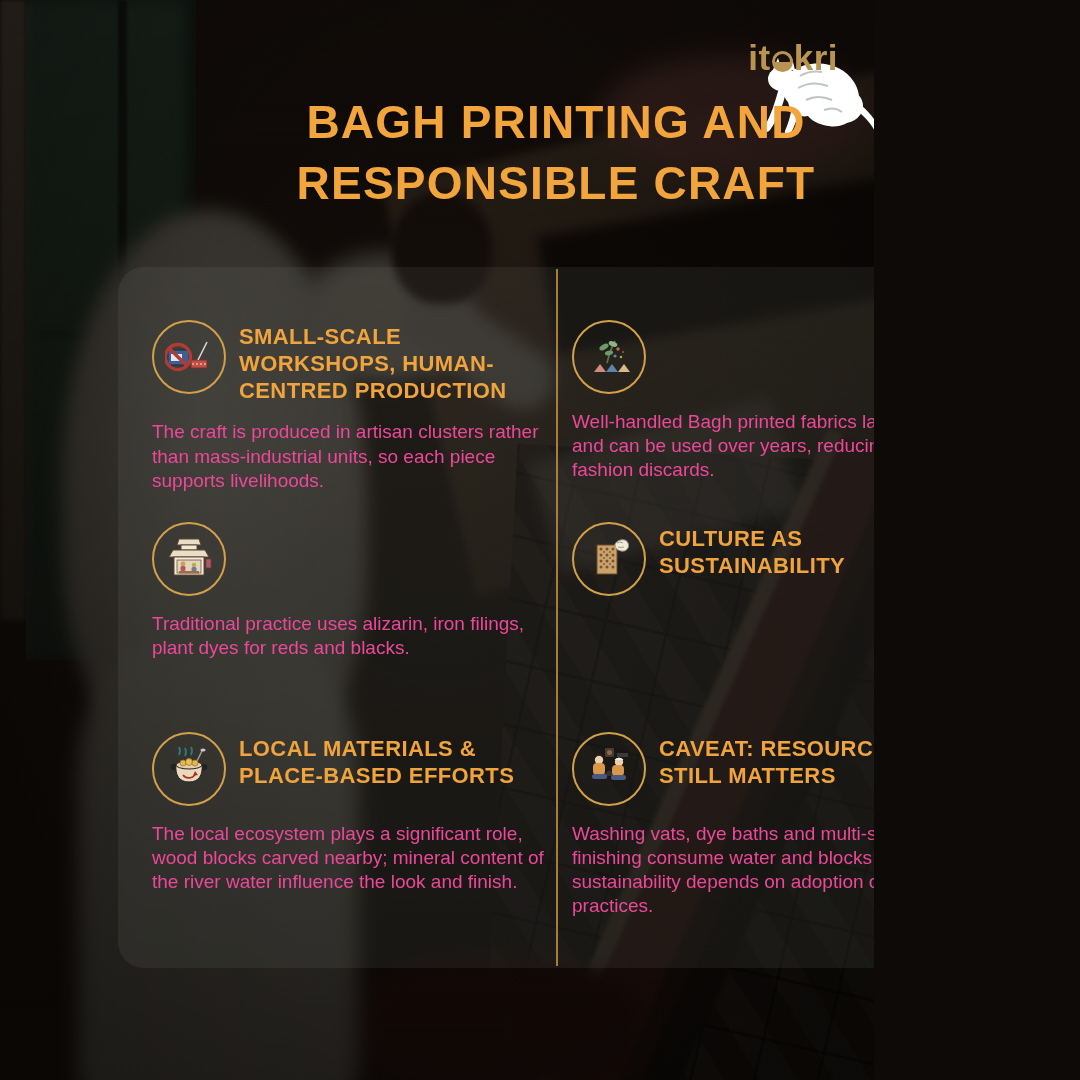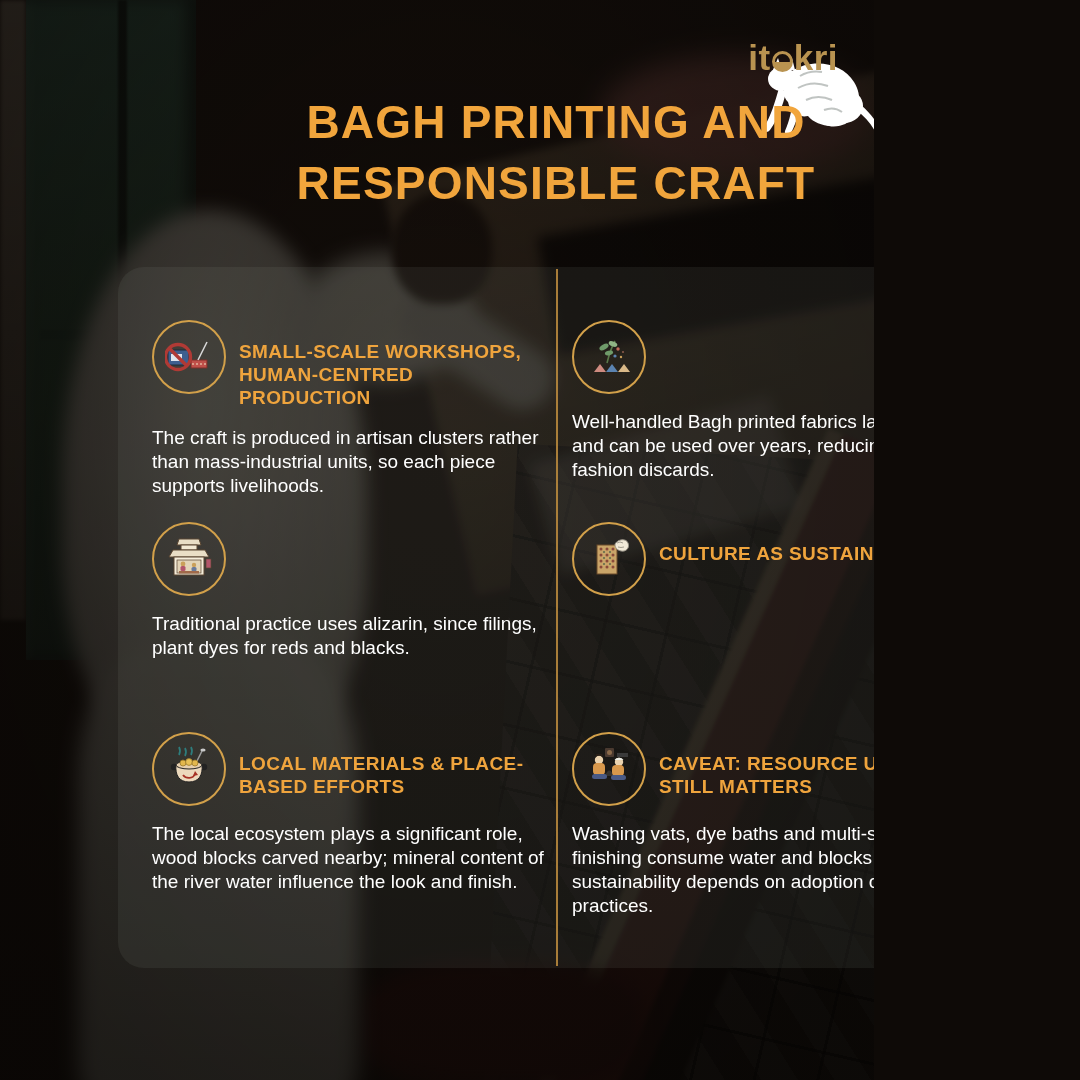--- a/index.html
+++ b/index.html
@@ -56,25 +56,25 @@
          background:rgba(170,180,168,.09);border-radius:26px;}
   .divider{position:absolute;left:556px;top:269px;width:2px;height:697px;background:#b8883d;opacity:.9;}
 
   .grid{position:absolute;left:118px;top:267px;width:872px;height:701px;
         padding:53px 26px 0 34px;box-sizing:border-box;display:grid;
         grid-template-columns:392px 392px;grid-template-rows:202px 210px auto;column-gap:28px;}
   .item{position:relative;}
   .item-head{display:flex;align-items:flex-start;gap:13px;}
   .icon-circle{flex:none;width:74px;height:74px;border:2px solid #d2a04a;border-radius:50%;
                display:flex;align-items:center;justify-content:center;box-sizing:border-box;}
-  .heading{color:#efa43d;font-size:19px;font-weight:700;letter-spacing:.4px;line-height:1.22;
-           margin-top:20px;text-transform:uppercase;}
+  .heading{color:#efa43d;font-size:22px;font-weight:700;letter-spacing:.4px;line-height:1.22;
+           margin-top:4px;text-transform:uppercase;}
   .item:nth-child(odd) .heading{max-width:315px;}
   .item:nth-child(even) .heading{max-width:292px;}
-  .body-text{color:#ffffff;font-size:19px;line-height:1.27;margin-top:16px;max-width:392px;}
+  .body-text{color:#ec4899;font-size:19px;line-height:1.27;margin-top:16px;max-width:392px;}
 </style>
 </head>
 <body>
 
 <div class="canvas">
 
   <div class="photo">
     <div class="wall-strip"></div>
     <div class="door"></div>
     <div class="door-seam"></div>
@@ -176,21 +176,21 @@
             <rect x="12" y="25" width="24" height="13" fill="#e3d5b8" stroke="#5a4632" stroke-width=".7"></rect>
             <circle cx="18" cy="29" r="2.4" fill="#caa05a"></circle>
             <rect x="15.5" y="31" width="5" height="5" rx="1.5" fill="#b2556a"></rect>
             <circle cx="29" cy="30" r="2.2" fill="#caa05a"></circle>
             <rect x="26.5" y="32" width="5" height="4.5" rx="1.5" fill="#6a7a9a"></rect>
             <rect x="14" y="36" width="20" height="2.5" fill="#a06a4a"></rect>
             <rect x="41" y="24" width="5" height="9" fill="#b2556a" stroke="#5a4632" stroke-width=".7"></rect>
           </svg>
         </span>
       </div>
-      <div class="body-text">Traditional practice uses alizarin, since filings, plant dyes for reds and blacks.</div>
+      <div class="body-text">Traditional practice uses alizarin, iron filings, plant dyes for reds and blacks.</div>
     </div>
 
     <div class="item">
       <div class="item-head">
         <span class="icon-circle">
           <svg width="48" height="48" viewBox="0 0 48 48">
             <rect x="12" y="10" width="20" height="29" fill="#c9a468" stroke="#6a4a2a"></rect>
             <g fill="#8a4a3a">
               <circle cx="16" cy="14" r="1.5"></circle>
                 <circle cx="22" cy="14" r="1.5"></circle>

